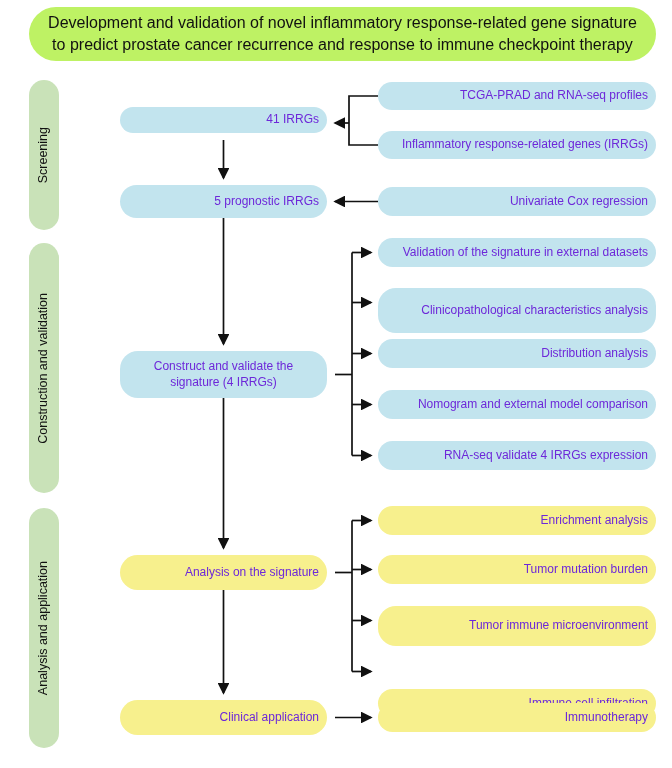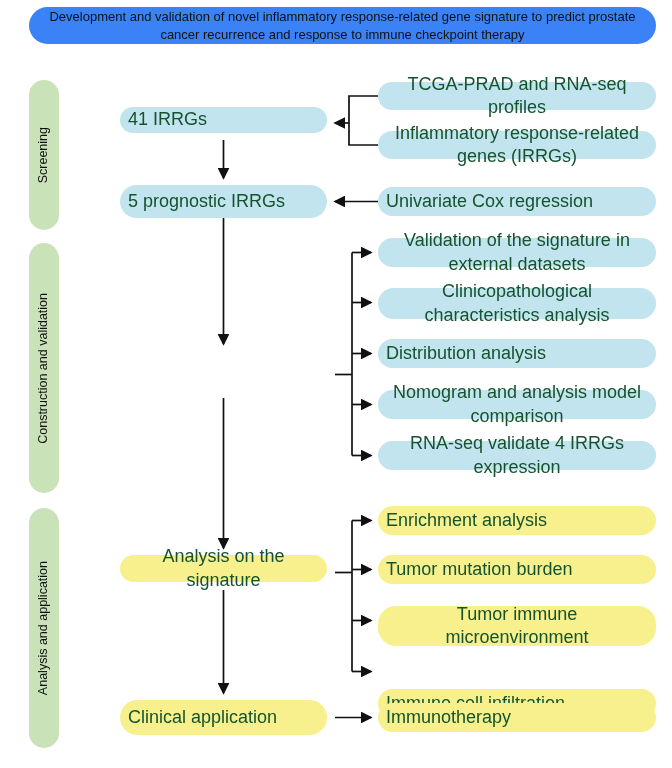--- a/index.html
+++ b/index.html
@@ -19,31 +19,31 @@
     position: absolute;
     left: 0; top: 0;
     width: 672px;
     height: 768px;
   }
   .title-banner {
     position: absolute;
     left: 29px;
     top: 7px;
     width: 627px;
-    height: 37px;
-    background: #3b82f6;
+    height: 54px;
+    background: #bef264;
     border-radius: 27px;
     display: flex;
     align-items: center;
     justify-content: center;
     text-align: center;
     padding: 0 14px;
     box-sizing: border-box;
     line-height: 1.35;
-    font-size: 13px;
+    font-size: 16px;
     color: #111;
   }
   .stage-label {
     position: absolute;
     background: #c9e2b8;
     border-radius: 16px;
     width: 30px;
     display: flex;
     align-items: center;
     justify-content: center;
@@ -55,25 +55,25 @@
     transform: rotate(180deg);
     white-space: nowrap;
     text-align: center;
     line-height: 1.1;
   }
   .node {
     position: absolute;
     border-radius: 18px;
     display: flex;
     align-items: center;
-    justify-content: flex-start;
+    justify-content: flex-end;
     text-align: center;
-    font-size: 18px;
+    font-size: 12px;
     line-height: 1.3;
-    color: #14532d;
+    color: #6d28d9;
     box-sizing: border-box;
     padding: 2px 8px;
   }
   .blue { background: #c2e4ee; }
   .yellow { background: #f7f08d; }
   svg.arrows {
     position: absolute;
     left: 0; top: 0;
     width: 672px;
     height: 768px;
@@ -98,22 +98,25 @@
   </div>
 
   <div class="node blue" style="left:120px; top:107px; width:207px; height:26px;">
     <span>41 IRRGs</span>
   </div>
 
   <div class="node blue" style="left:120px; top:185px; width:207px; height:33px;">
     <span>5 prognostic IRRGs</span>
   </div>
 
-
-  <div class="node yellow" style="left:120px; top:555px; width:207px; height:27px;">
+  <div class="node blue" style="left:120px; top:351px; width:207px; height:47px;">
+    <span>Construct and validate the signature (4 IRRGs)</span>
+  </div>
+
+  <div class="node yellow" style="left:120px; top:555px; width:207px; height:35px;">
     <span>Analysis on the signature</span>
   </div>
 
   <div class="node yellow" style="left:120px; top:700px; width:207px; height:35px;">
     <span>Clinical application</span>
   </div>
 
   <div class="node blue" style="left:378px; top:82px; width:278px; height:28px;">
     <span>TCGA-PRAD and RNA-seq profiles</span>
   </div>
@@ -123,30 +126,30 @@
   </div>
 
   <div class="node blue" style="left:378px; top:187px; width:278px; height:29px;">
     <span>Univariate Cox regression</span>
   </div>
 
   <div class="node blue" style="left:378px; top:238px; width:278px; height:29px;">
     <span>Validation of the signature in external datasets</span>
   </div>
 
-  <div class="node blue" style="left:378px; top:288px; width:278px; height:31px;">
+  <div class="node blue" style="left:378px; top:288px; width:278px; height:45px;">
     <span>Clinicopathological characteristics analysis</span>
   </div>
 
   <div class="node blue" style="left:378px; top:339px; width:278px; height:29px;">
     <span>Distribution analysis</span>
   </div>
 
   <div class="node blue" style="left:378px; top:390px; width:278px; height:29px;">
-    <span>Nomogram and analysis model comparison</span>
+    <span>Nomogram and external model comparison</span>
   </div>
 
   <div class="node blue" style="left:378px; top:441px; width:278px; height:29px;">
     <span>RNA-seq validate 4 IRRGs expression</span>
   </div>
 
   <div class="node yellow" style="left:378px; top:506px; width:278px; height:29px;">
     <span>Enrichment analysis</span>
   </div>
 

